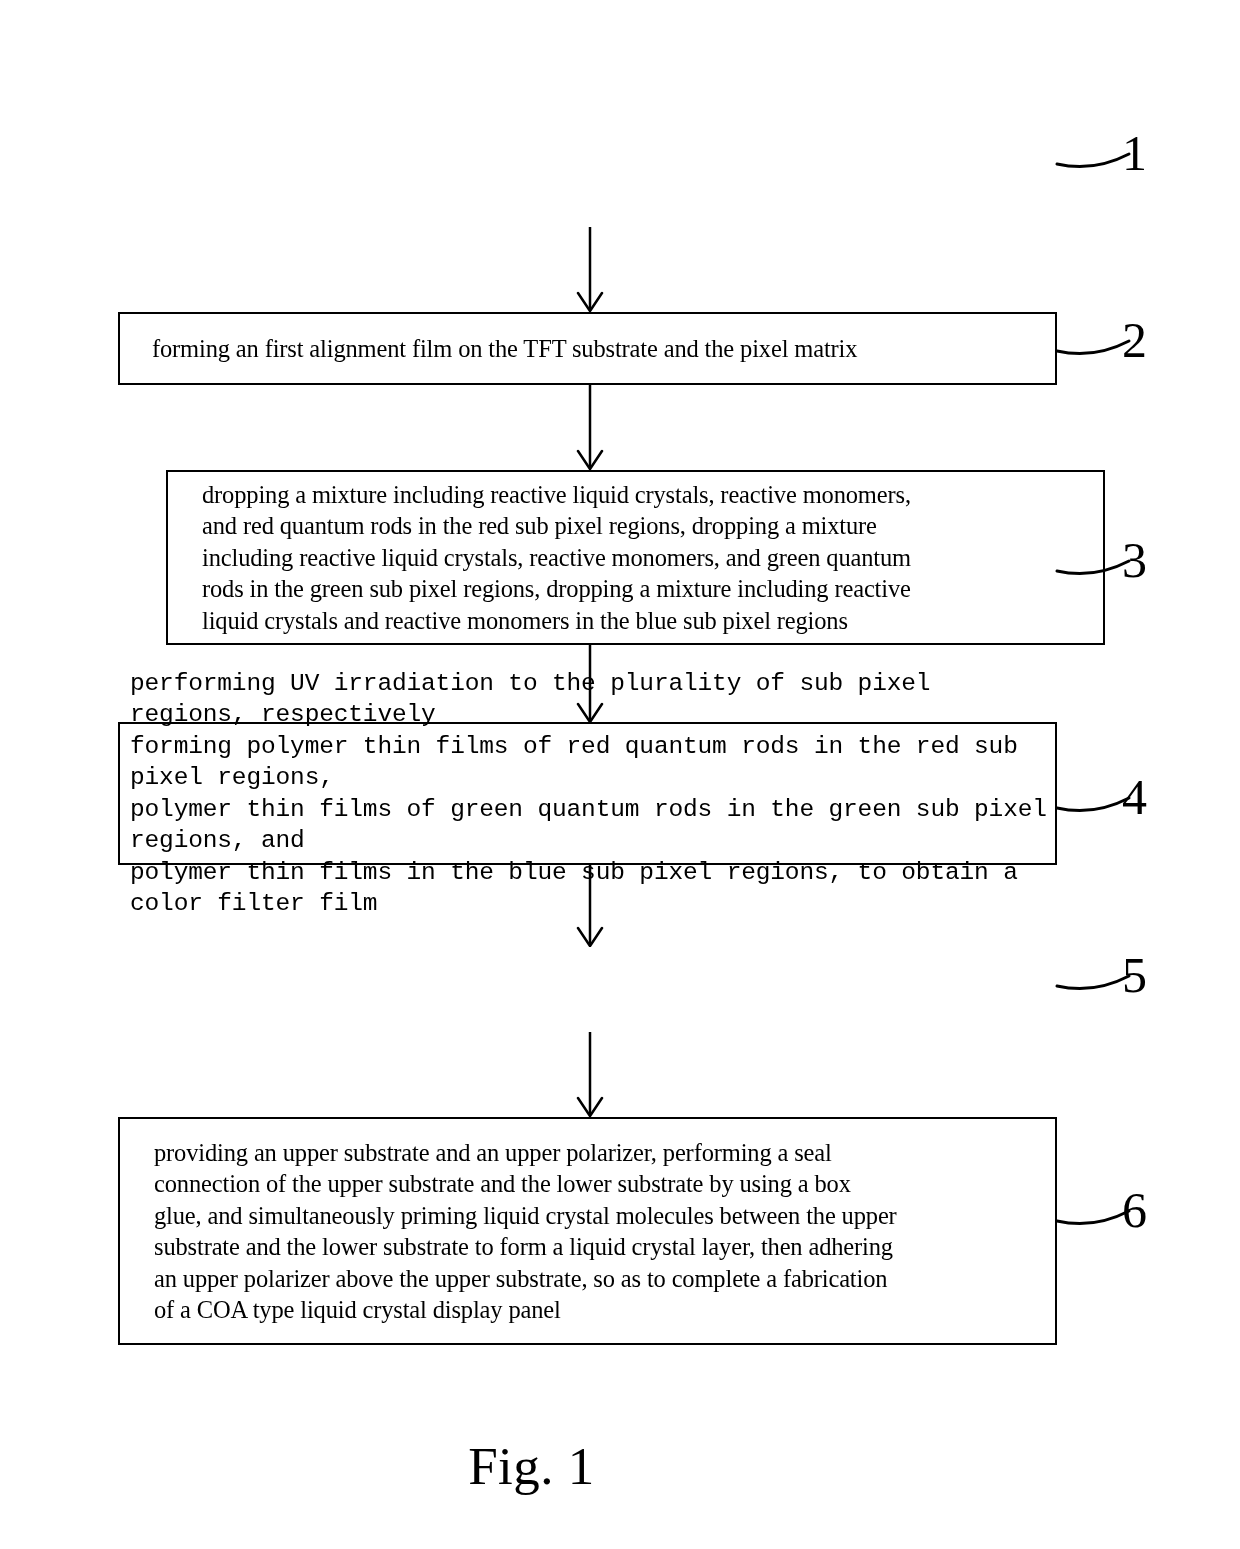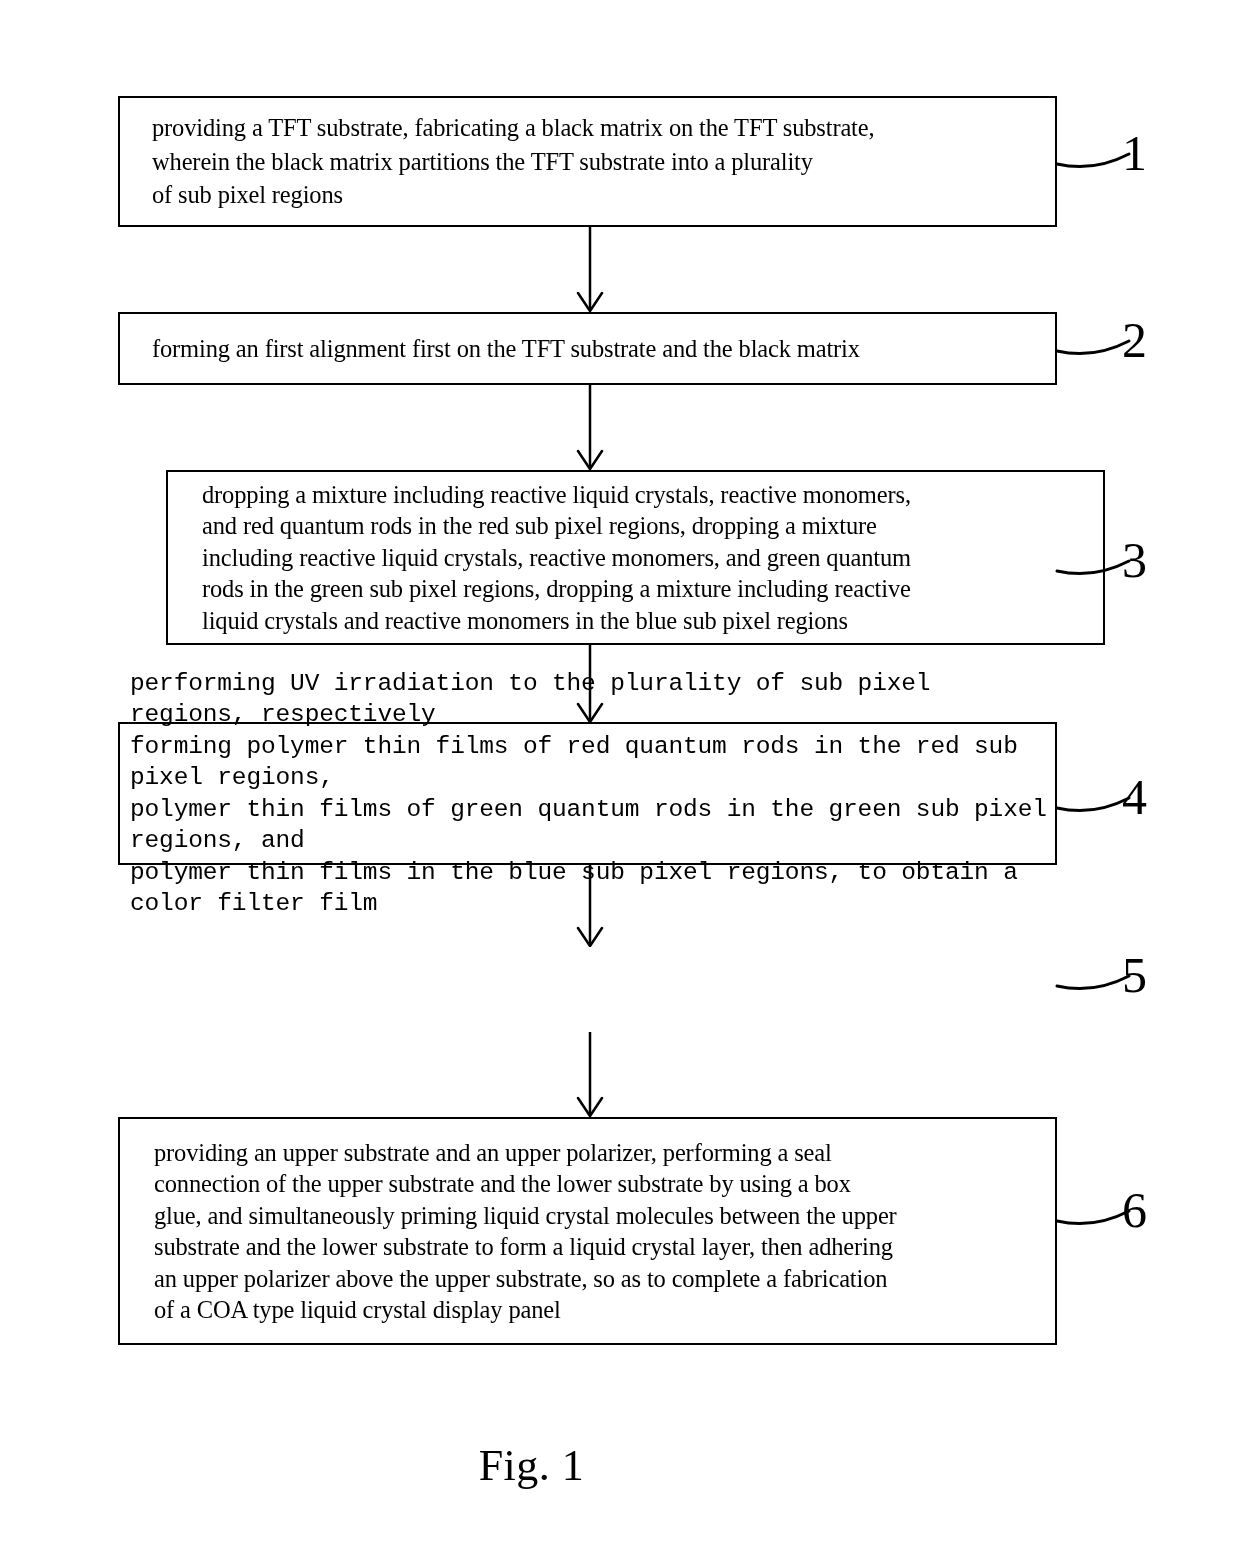--- a/index.html
+++ b/index.html
@@ -88,51 +88,46 @@
     user-select: none;
   }
 
   
   #figure-caption {
     position: absolute;
     left: 0;
     top: 1440px;
     width: 1063px;
     text-align: center;
-    font-size: 44px;
+    font-size: 53px;
     line-height: 52px;
     letter-spacing: 0.5px;
   }
 </style>
 </head>
 <body>
 
 <div id="figure-canvas">
 
-  <div class="step-box" id="step-box-1">
-    <span class="step-text">providing a TFT substrate, fabricating a black matrix on the TFT substrate,
-wherein the black matrix partitions the TFT substrate into a plurality
-of sub pixel regions</span>
-  </div>
   <div class="leader" style="left:1057px; top:138px;">
     <svg width="120" height="40" viewBox="0 0 120 40" aria-hidden="true">
       <path d="M0,26 C22,31 45,30 72,16" fill="none" stroke="#000000" stroke-width="3" stroke-linecap="round"></path>
     </svg>
   </div>
   <div class="ref-num" style="left:1122px; top:128px;">1</div>
 
   <div class="connector" style="top:227px; height:85px;">
     <svg width="50" height="85" viewBox="0 0 50 85" aria-hidden="true">
       <line x1="20" y1="0" x2="20" y2="83" stroke="#000000" stroke-width="2.5"></line>
       <path d="M8,66 L20,84 L32,66" fill="none" stroke="#000000" stroke-width="2.5" stroke-linecap="round" stroke-linejoin="round"></path>
     </svg>
   </div>
 
   <div class="step-box" id="step-box-2">
-    <span class="step-text">forming an first alignment first on the TFT substrate and the black matrix</span>
+    <span class="step-text">forming an first alignment film on the TFT substrate and the pixel matrix</span>
   </div>
   <div class="leader" style="left:1057px; top:325px;">
     <svg width="120" height="40" viewBox="0 0 120 40" aria-hidden="true">
       <path d="M0,26 C22,31 45,30 72,16" fill="none" stroke="#000000" stroke-width="3" stroke-linecap="round"></path>
     </svg>
   </div>
   <div class="ref-num" style="left:1122px; top:315px;">2</div>
 
   <div class="connector" style="top:385px; height:85px;">
     <svg width="50" height="85" viewBox="0 0 50 85" aria-hidden="true">

